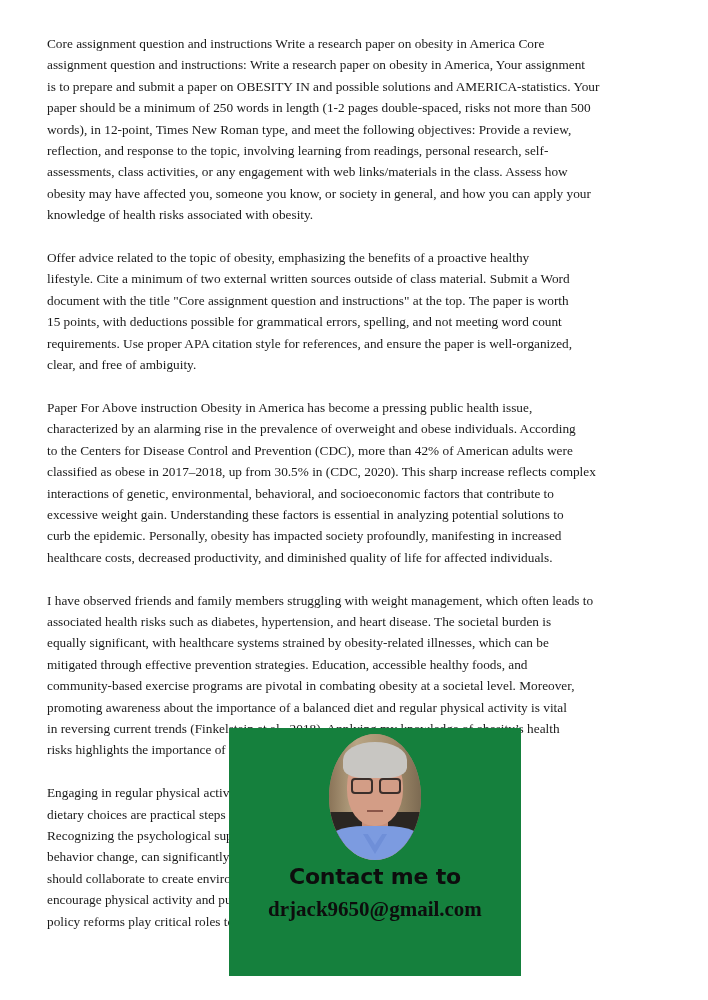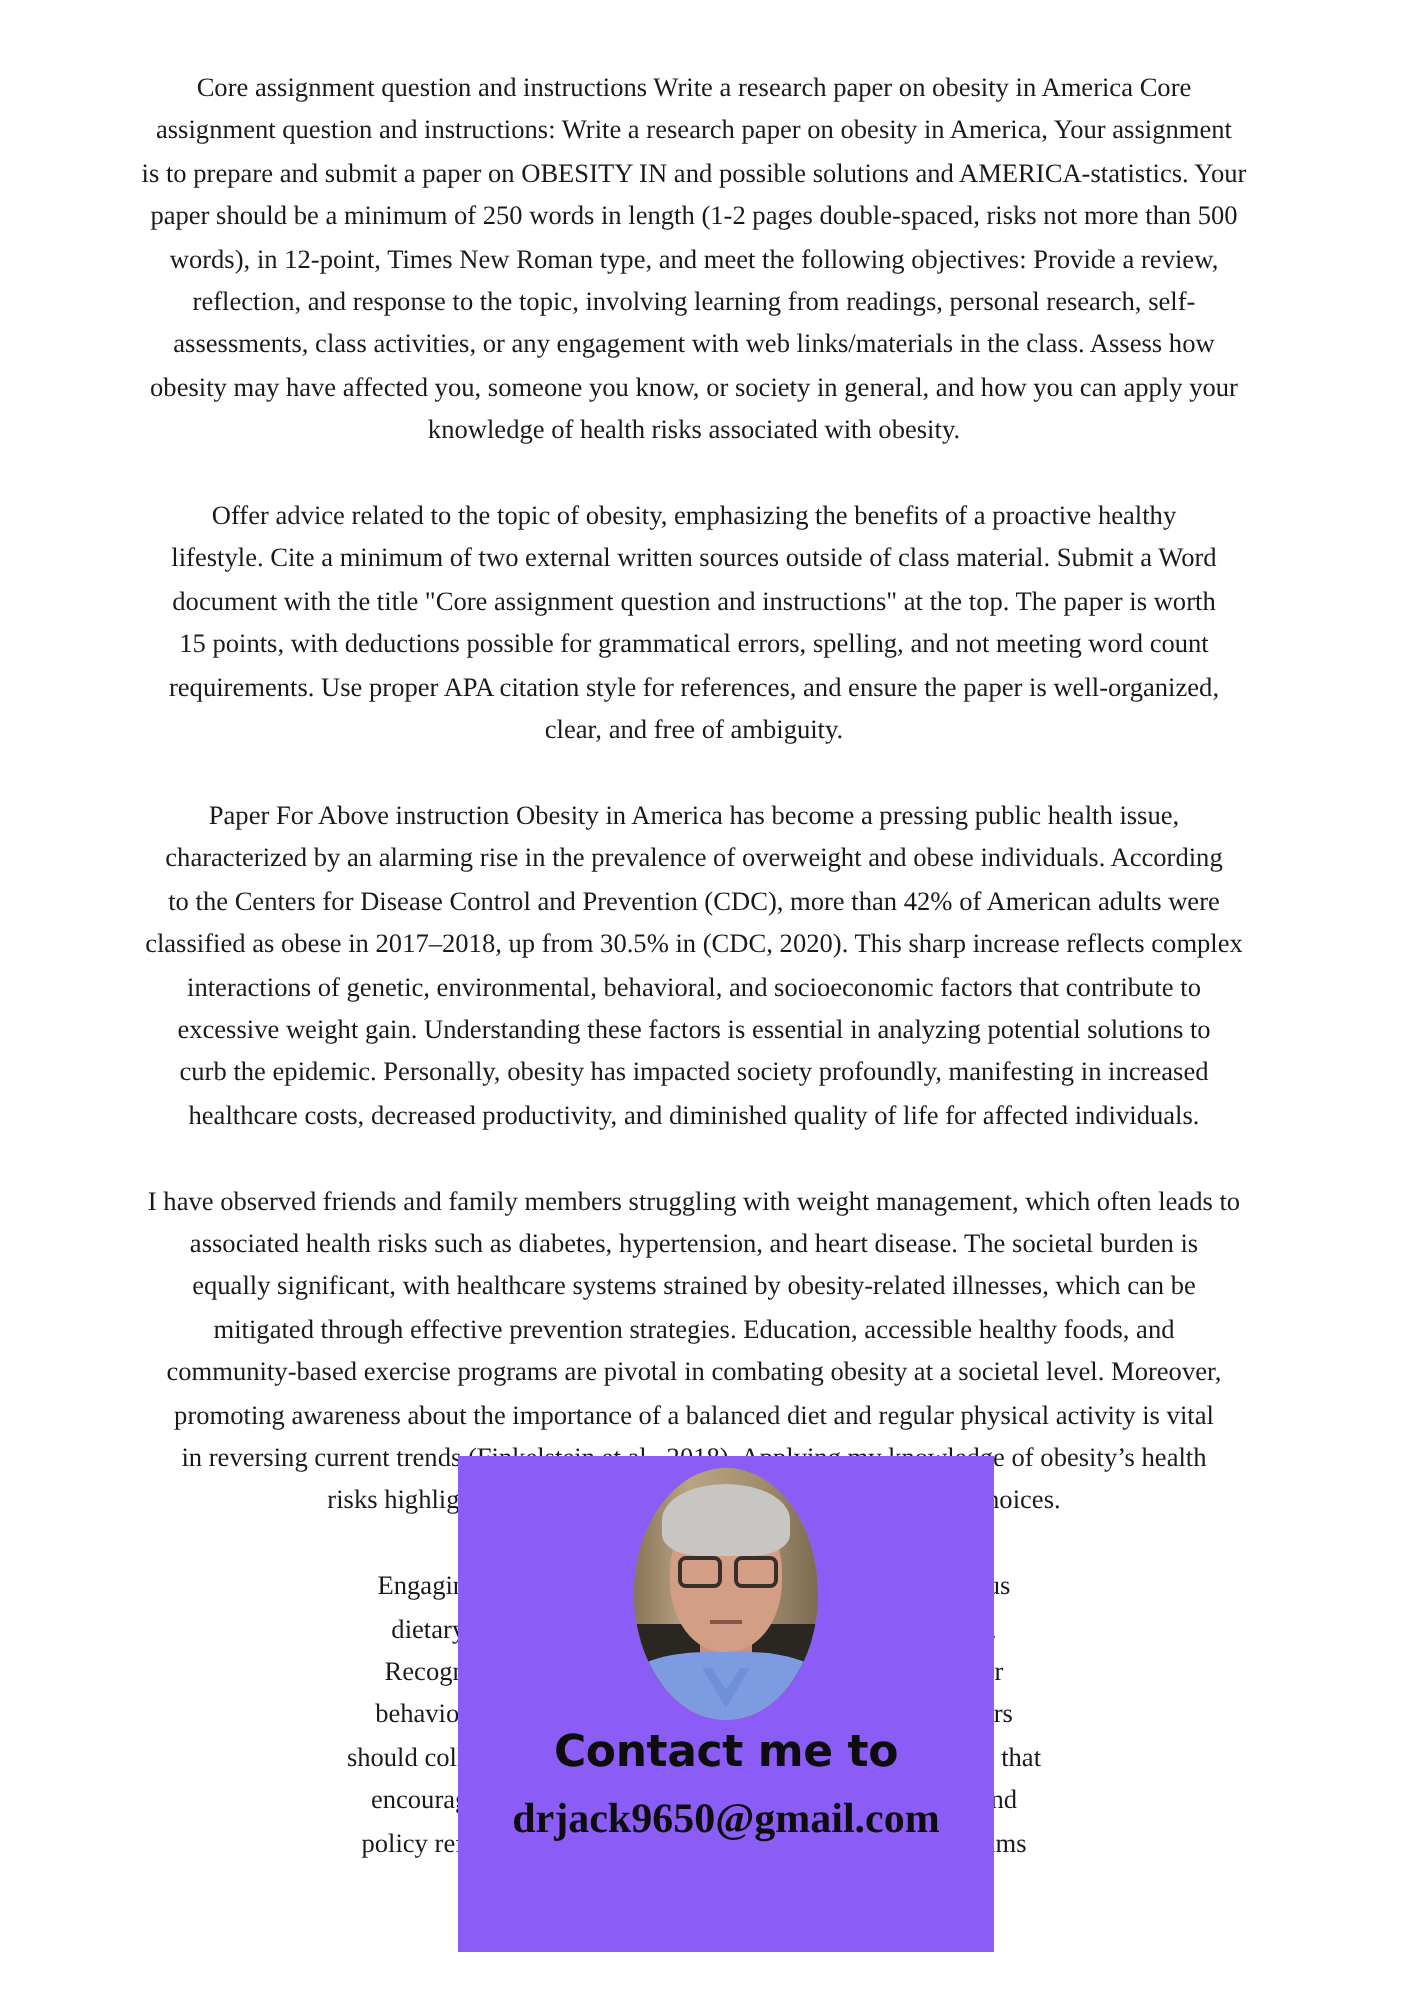--- a/index.html
+++ b/index.html
@@ -15,33 +15,32 @@
     }
     .page {
       position: absolute;
       left: 47px;
       top: 33px;
       width: 600px;
       font-family: "Liberation Serif", "DejaVu Serif", serif;
       font-size: 13.3px;
       line-height: 21.4px;
       color: #1a1a1a;
-      text-align: center;
     }
     .para {
       margin: 0 0 21.4px 0;
       white-space: pre-line;
     }
     .promo-card {
       position: absolute;
       left: 229px;
       top: 728px;
-      width: 268px;
+      width: 292px;
       height: 248px;
-      background: #8b5cf6;
+      background: #15803d;
       display: flex;
       flex-direction: column;
       align-items: center;
     }
     .avatar {
       margin-top: 6px;
       width: 92px;
       height: 126px;
       border-radius: 50%;
       overflow: hidden;

